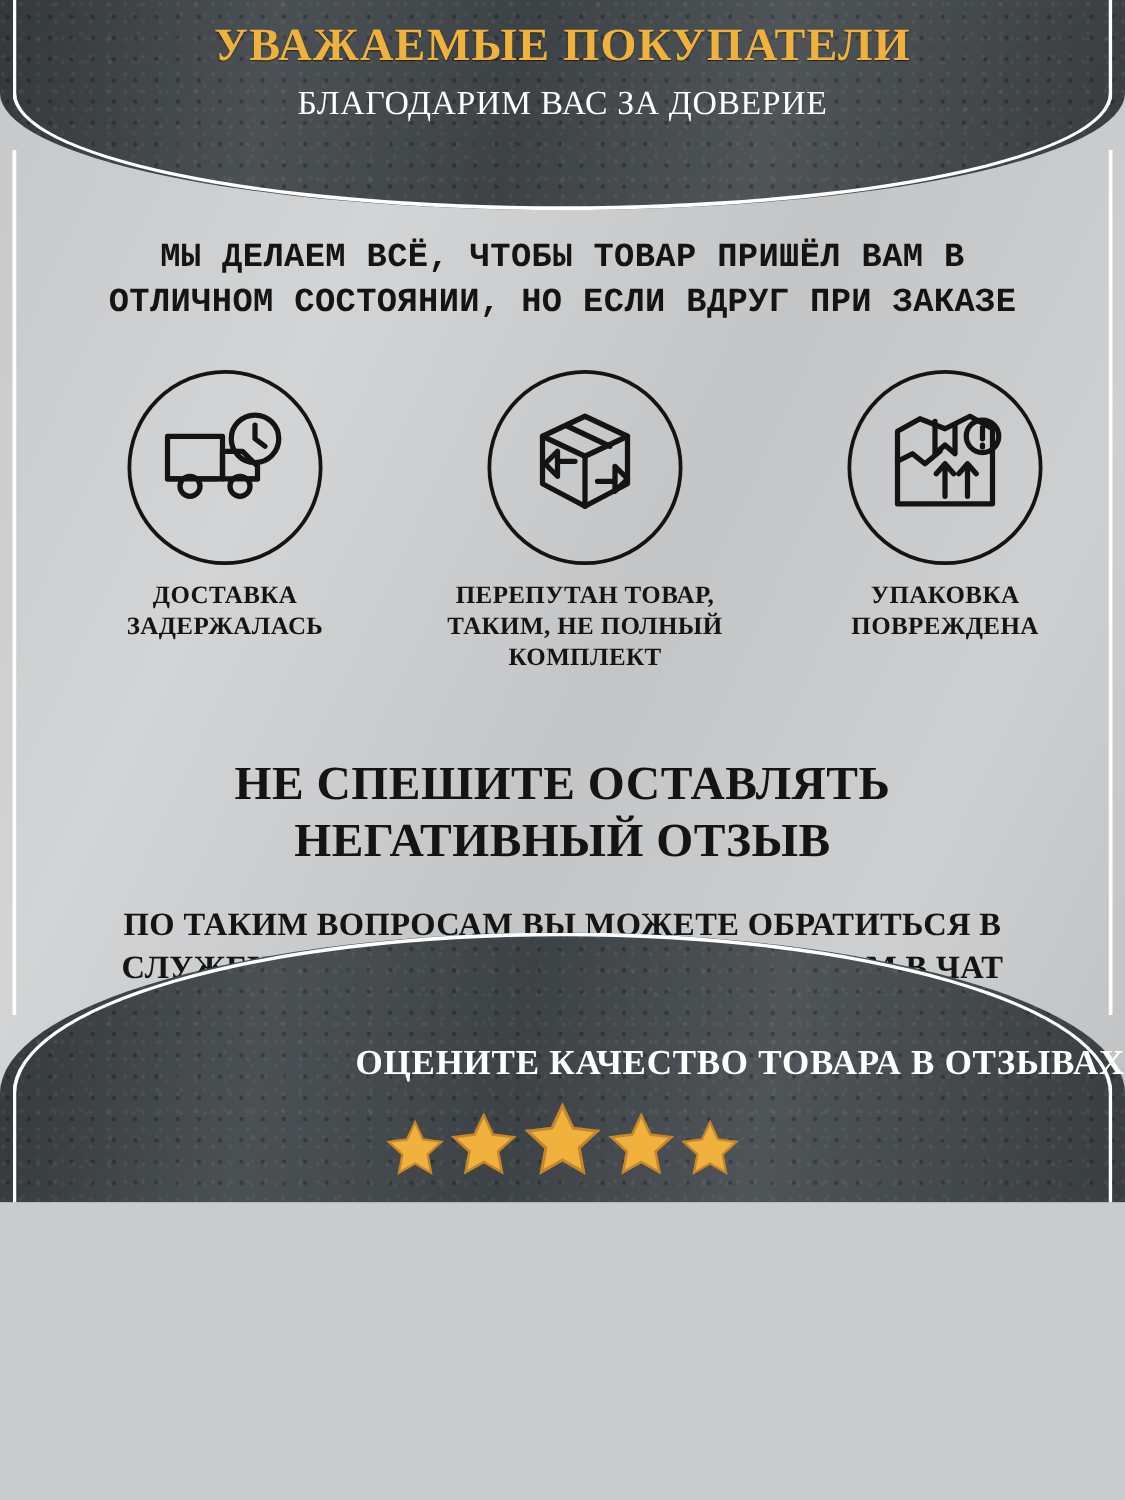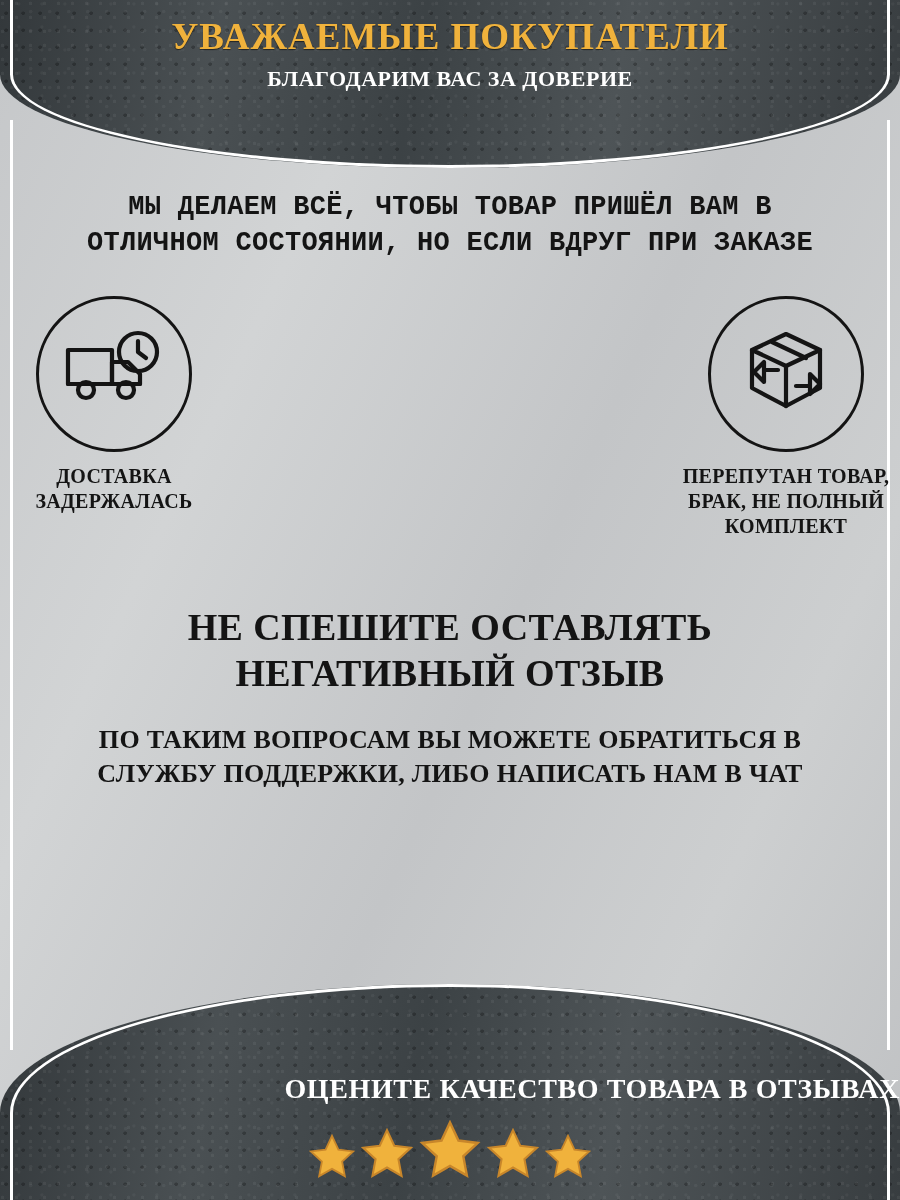--- a/index.html
+++ b/index.html
@@ -9,21 +9,21 @@
   body {
     width: 900px;
     height: 1200px;
     background: #c9cbcc;
     font-family: "Liberation Serif", serif;
     overflow: hidden;
   }
   .page {
     position: relative;
     width: 900px;
-    height: 1200px;
+    height: 962px;
     background:
       linear-gradient(115deg, #c5c7c9 0%, #d2d4d5 28%, #c3c5c7 55%, #cdcfd0 78%, #bfc1c3 100%);
     overflow: hidden;
   }
 
   
   .band {
     position: absolute;
     left: 0;
     width: 900px;
@@ -97,22 +97,22 @@
   .header-title {
     font-size: 37px;
     font-weight: bold;
     letter-spacing: 1px;
     color: #f0b23c;
     text-shadow: 0 1px 1px rgba(0,0,0,0.55);
     line-height: 1.12;
   }
   .header-sub {
     margin-top: 9px;
-    font-size: 22px;
-    font-weight: bold;
+    font-size: 27px;
+    font-weight: normal;
     color: #ffffff;
     line-height: 1.2;
     letter-spacing: 0.5px;
   }
 
   
   .main {
     position: absolute;
     top: 190px;
     left: 0;
@@ -125,23 +125,24 @@
     font-weight: bold;
     line-height: 1.33;
     letter-spacing: 0.3px;
     padding: 0 60px;
     font-family: Liberation Mono, monospace;
   }
 
   
   .icons-row {
     display: flex;
-    justify-content: space-between;
+    justify-content: center;
     gap: 60px;
     margin-top: 34px;
+    margin-left: 36px;
   }
   .icon-col {
     width: 228px;
   }
   .circle {
     width: 150px;
     height: 150px;
     margin: 0 auto;
     border: 3px solid #141414;
     border-radius: 50%;
@@ -247,23 +248,39 @@
             <svg width="104" height="96" viewBox="0 0 104 96" fill="none" stroke="#141414" stroke-width="4.2" stroke-linecap="round" stroke-linejoin="round">
               <path d="M18 26 L52 10 L86 26 L52 42 Z"></path>
               <path d="M18 26 v38 L52 82 V42"></path>
               <path d="M86 26 v38 L52 82"></path>
               <path d="M38 18 L72 34"></path>
               <path d="M44 46 h-14 v12 l-10 -10 l10 -10 v8"></path>
               <path d="M62 62 h14 v-12 l10 10 l-10 10 v-8"></path>
             </svg>
           </span>
         </div>
-        <div class="icon-caption">ПЕРЕПУТАН ТОВАР, БРАК, НЕ ПОЛНЫЙ КОМПЛЕКТ</div>
+        <div class="icon-caption">ПЕРЕПУТАН ТОВАР, ТАКИМ, НЕ ПОЛНЫЙ КОМПЛЕКТ</div>
       </div>
 
+      <div class="icon-col">
+        <div class="circle">
+          <span>
+            <svg width="100" height="96" viewBox="0 0 100 96" fill="none" stroke="#141414" stroke-width="4.2" stroke-linecap="round" stroke-linejoin="round">
+              <path d="M12 22 L30 12 L50 20 L70 10 L88 20 V80 H12 Z"></path>
+              <path d="M42 14 v26 l8 -7 l8 7 V18"></path>
+              <path d="M12 46 l12 -6 l10 8 l12 -10"></path>
+              <path d="M50 74 V48 M50 48 l-7 8 M50 48 l7 8"></path>
+              <path d="M68 74 V48 M68 48 l-7 8 M68 48 l7 8"></path>
+              <circle cx="80" cy="26" r="13"></circle>
+              <path d="M80 19 v9 M80 33 v1.5"></path>
+            </svg>
+          </span>
+        </div>
+        <div class="icon-caption">УПАКОВКА ПОВРЕЖДЕНА</div>
+      </div>
 
     </div>
 
     <div class="callout">НЕ СПЕШИТЕ ОСТАВЛЯТЬ НЕГАТИВНЫЙ ОТЗЫВ</div>
     <div class="support">ПО ТАКИМ ВОПРОСАМ ВЫ МОЖЕТЕ ОБРАТИТЬСЯ В СЛУЖБУ ПОДДЕРЖКИ, ЛИБО НАПИСАТЬ НАМ В ЧАТ</div>
   </div>
 
   <div class="band band-bottom">
     <div class="band-bottom-inner"></div>
   </div>

